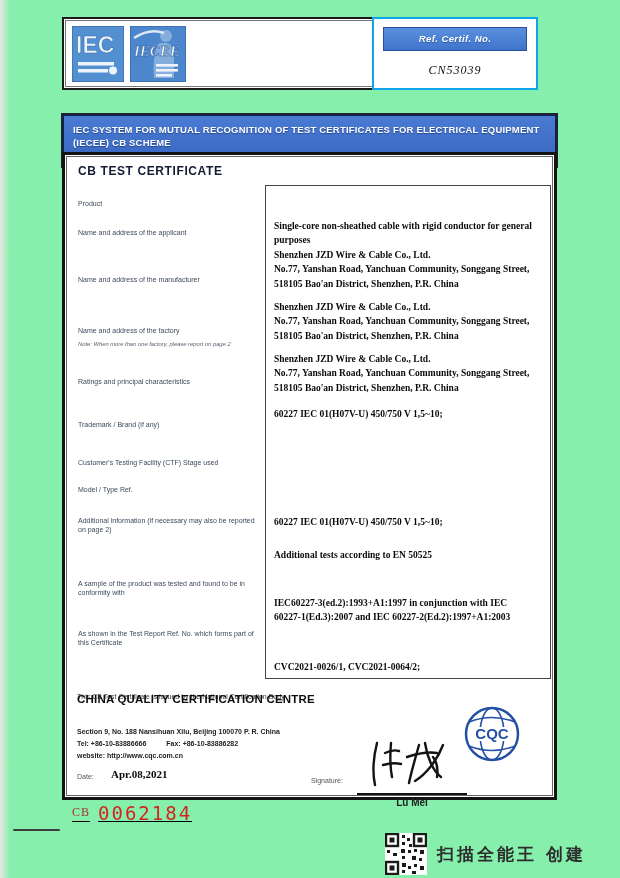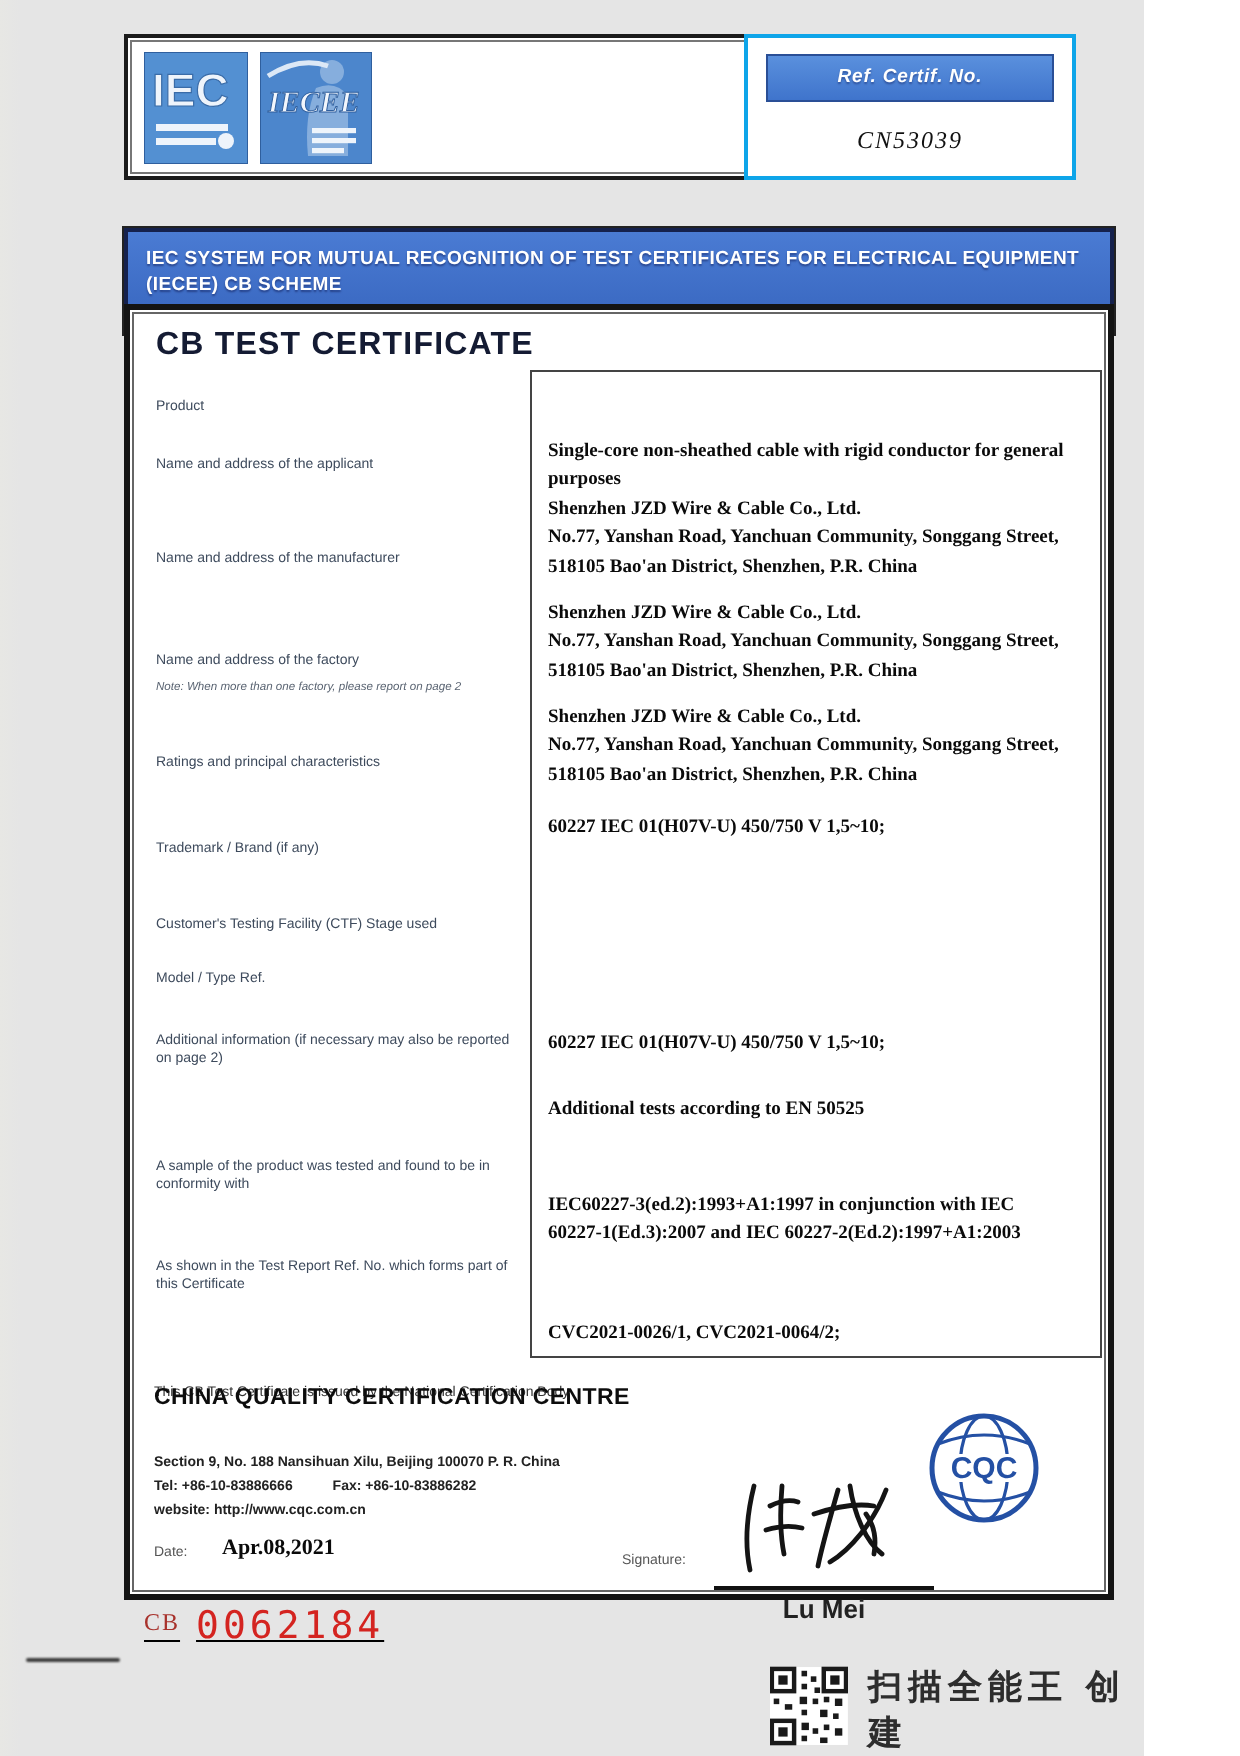--- a/index.html
+++ b/index.html
@@ -1,18 +1,18 @@
 <!DOCTYPE html>
 <html><head>
 <meta charset="utf-8">
 <style>
   * { margin:0; padding:0; box-sizing:border-box; }
   html,body { width:620px; height:878px; }
   body { font-family:"Liberation Sans", sans-serif; background:#ffffff; position:relative; }
-  .page { position:absolute; inset:0; width:572px; height:878px; background:#e5e5e5; overflow:hidden; }
+  .page { position:absolute; inset:0; width:620px; height:878px; background:#86efac; overflow:hidden; }
   .page::before { content:""; position:absolute; left:0; top:0; bottom:0; width:10px;
     background:linear-gradient(90deg,#e7e7e4,rgba(255,255,255,0)); }
 
   
   .logos-box { position:absolute; left:62px; top:17px; width:328px; height:73px;
     border:2px solid #1b1b1b; background:#fff; }
   .logos-box .inner-line { position:absolute; inset:1px; border:1px solid #777; pointer-events:none; }
   .logo { position:absolute; top:7px; }
   .iec-logo { left:8px; }
   .iecee-logo { left:66px; }
@@ -31,21 +31,21 @@
   .banner { position:absolute; left:62px; top:93px; width:495px; height:53px;
     background:linear-gradient(#4a7bd3,#3765be); border:2px solid #15214d;
     box-shadow:0 0 0 1px #222; color:#fff; font-weight:bold; font-size:9.5px;
     line-height:1.35; padding:8px 9px; letter-spacing:.2px;
     text-shadow:0 1px 1px rgba(0,0,50,.4);margin-top:21px; }
 
   
   .main-box { position:absolute; left:62px; top:152px; width:495px; height:648px;
     border:3px solid #141414; background:#fff; }
   .main-box .inner-line { position:absolute; inset:1px; border:1px solid #666; pointer-events:none; }
-  .cert-title { position:absolute; left:13px; top:9px; font-size:16px; font-weight:bold;
+  .cert-title { position:absolute; left:13px; top:9px; font-size:12px; font-weight:bold;
     color:#141b33; letter-spacing:.6px; }
 
   .field-label { position:absolute; left:13px; width:184px; font-size:7px; color:#3d4a5c;
     line-height:1.35; }
   .field-note { position:absolute; left:13px; width:190px; font-size:5.8px; font-style:italic;
     color:#5a6472; }
 
   .value-box { position:absolute; left:200px; top:30px; width:286px; height:494px;
     border:1px solid #444; background:#fff; }
   .val { position:absolute; left:8px; right:6px; font-family:"Liberation Serif", serif;
@@ -62,35 +62,35 @@
   .ncb-web { top:597px; }
 
   .date-label { position:absolute; left:12px; top:618px; font-size:7px; color:#555; }
   .date-value { position:absolute; left:46px; top:613px; font-family:Liberation Serif, serif;
     font-weight:bold; font-size:11px; color:#0a0a0a; }
 
   .sig-label { position:absolute; left:246px; top:622px; font-size:7px; color:#555; }
   .sig-hand { position:absolute; left:298px; top:574px; }
   .sig-line { position:absolute; left:292px; top:638px; width:110px; border-bottom:2px solid #111; }
   .sig-name { position:absolute; left:292px; top:642px; width:110px; text-align:center;
-    font-size:13px; font-weight:bold; color:#222; }
+    font-size:10px; font-weight:bold; color:#222; }
 
   .cqc-logo { position:absolute; left:398px; top:550px; }
 
   
   .cb-stamp { position:absolute; left:72px; top:802px;text-decoration:underline; }
   .cb-prefix { font-family:"Liberation Serif", serif; font-size:12px; color:#a8322c;
     letter-spacing:1px; vertical-align:4px; }
   .cb-number { font-family:"DejaVu Sans Mono", monospace; font-size:19px; color:#d42420;
     letter-spacing:2px; margin-left:8px; }
   .artifact-line { position:absolute; left:13px; top:829px; width:47px; height:2px;
     background:#3c3c3c; filter:blur(.4px); border-radius:1px; }
 
   .watermark { position:absolute; left:385px; top:832px; height:44px; display:flex;
-    align-items:flex-start; }
+    align-items:center; }
   .wm-text { margin-left:10px; font-size:17px; color:#2d2d2d; letter-spacing:3px;
     font-weight:bold; font-family:"DejaVu Sans", sans-serif; }
 </style>
 </head>
 <body>
 
 <div class="page">
 
   <div class="logos-box">
     <div class="inner-line"></div>

